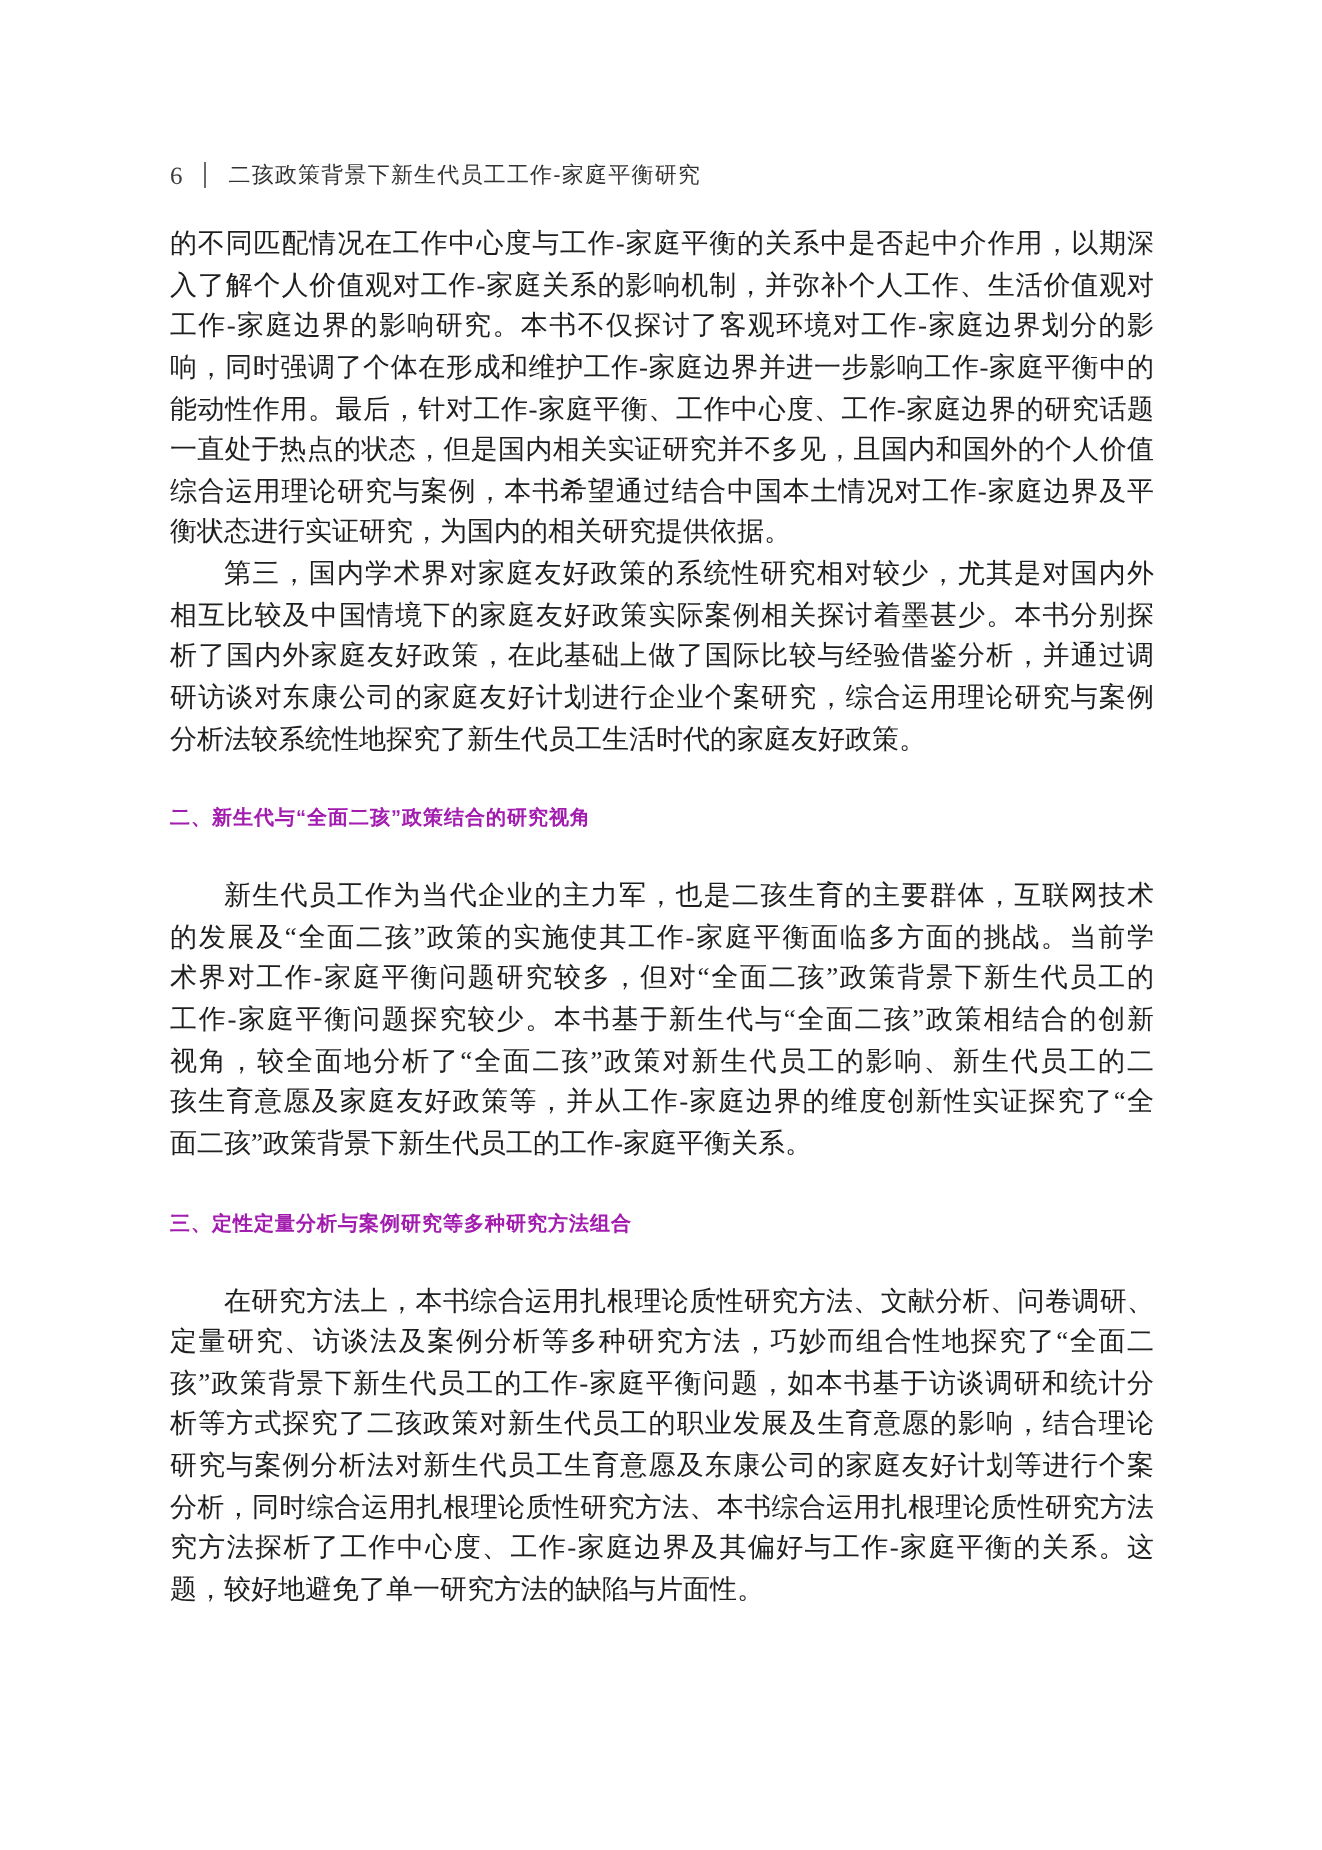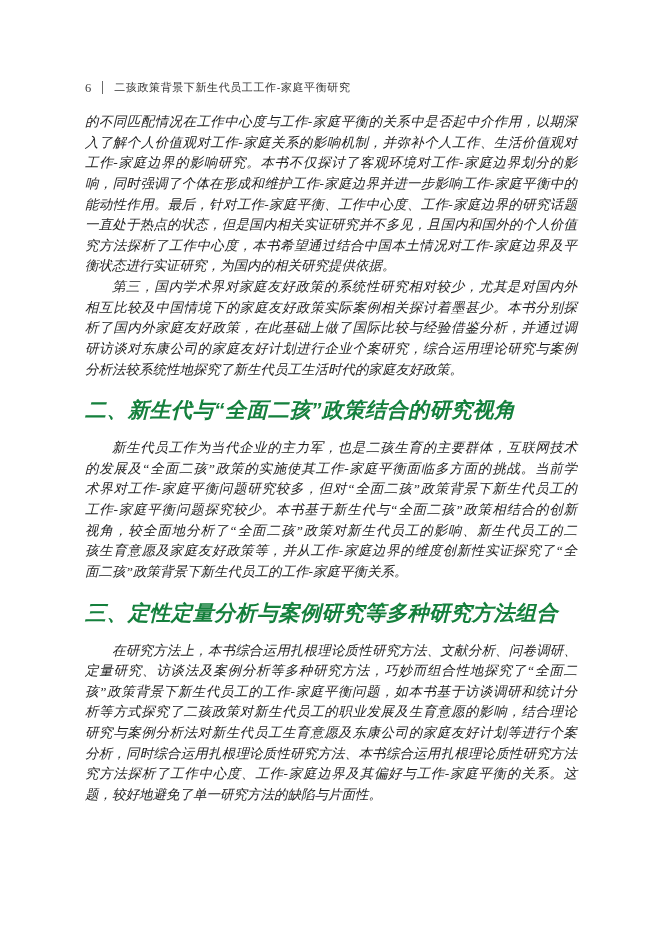--- a/index.html
+++ b/index.html
@@ -40,59 +40,58 @@
   }
   
   .page-body {
     position: absolute;
     top: 112px;
     left: 85px;
     width: 492px;
     color: #1e1e1e;
     font-size: 13.5px;
   }
-  .para { margin: 0; padding: 0; font-style: italic; }
+  .para { margin: 0; padding: 0; }
   .line {
     display: block;
     line-height: 20.62px;
     text-align: justify;
     text-align-last: justify;
     letter-spacing: 0;
   }
   .line.last { text-align-last: left; }
   .line.first-indent { text-indent: 2em; }
   .section-heading {
     font-family: "Liberation Sans", "DejaVu Sans", sans-serif;
     font-weight: 700;
-    font-size: 21px;
+    font-size: 10px;
     line-height: 22px;
-    color: #15803d;
+    color: #a21caf;
     margin: 19px 0 17px 0;
     letter-spacing: 0.5px;
-    font-style: italic;
   }
 </style>
 </head>
 <body>
 
 <div class="page">
   <header class="page-header">
     <span class="page-num">6</span>
     <span class="header-sep"></span>
     <span class="header-title">二孩政策背景下新生代员工工作-家庭平衡研究</span>
   </header>
   <main class="page-body">
       <p class="para">
         <span class="line">的不同匹配情况在工作中心度与工作-家庭平衡的关系中是否起中介作用，以期深</span>
         <span class="line">入了解个人价值观对工作-家庭关系的影响机制，并弥补个人工作、生活价值观对</span>
         <span class="line">工作-家庭边界的影响研究。本书不仅探讨了客观环境对工作-家庭边界划分的影</span>
         <span class="line">响，同时强调了个体在形成和维护工作-家庭边界并进一步影响工作-家庭平衡中的</span>
         <span class="line">能动性作用。最后，针对工作-家庭平衡、工作中心度、工作-家庭边界的研究话题</span>
         <span class="line">一直处于热点的状态，但是国内相关实证研究并不多见，且国内和国外的个人价值</span>
-        <span class="line">究方法探析了工作中心度，本书希望通过结合中国本土情况对工作-家庭边界及平</span>
+        <span class="line">综合运用理论研究与案例，本书希望通过结合中国本土情况对工作-家庭边界及平</span>
         <span class="line last">衡状态进行实证研究，为国内的相关研究提供依据。</span>
       </p>
       <p class="para">
         <span class="line first-indent">第三，国内学术界对家庭友好政策的系统性研究相对较少，尤其是对国内外</span>
         <span class="line">相互比较及中国情境下的家庭友好政策实际案例相关探讨着墨甚少。本书分别探</span>
         <span class="line">析了国内外家庭友好政策，在此基础上做了国际比较与经验借鉴分析，并通过调</span>
         <span class="line">研访谈对东康公司的家庭友好计划进行企业个案研究，综合运用理论研究与案例</span>
         <span class="line last">分析法较系统性地探究了新生代员工生活时代的家庭友好政策。</span>
       </p>
       <h2 class="section-heading">二、新生代与“全面二孩”政策结合的研究视角</h2>

